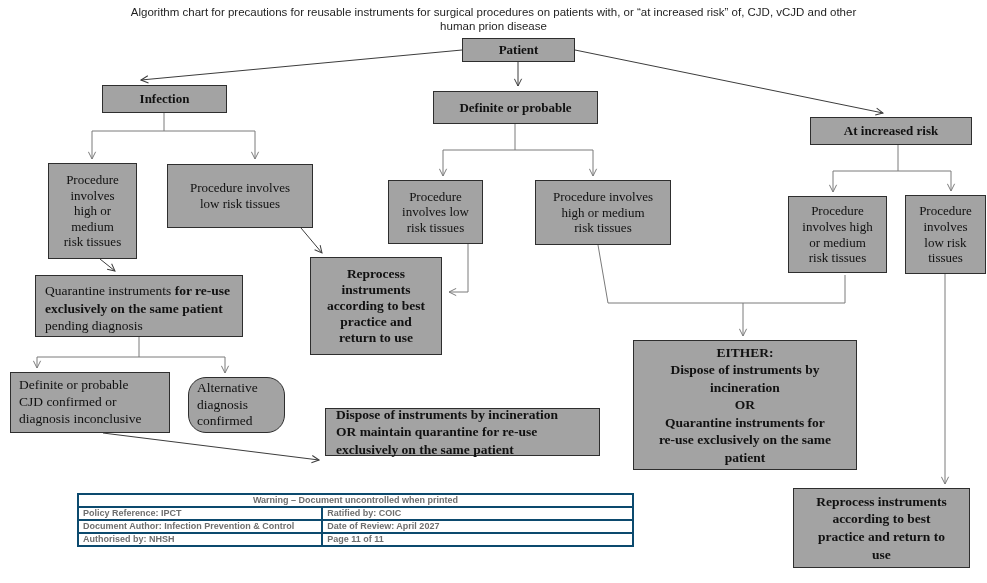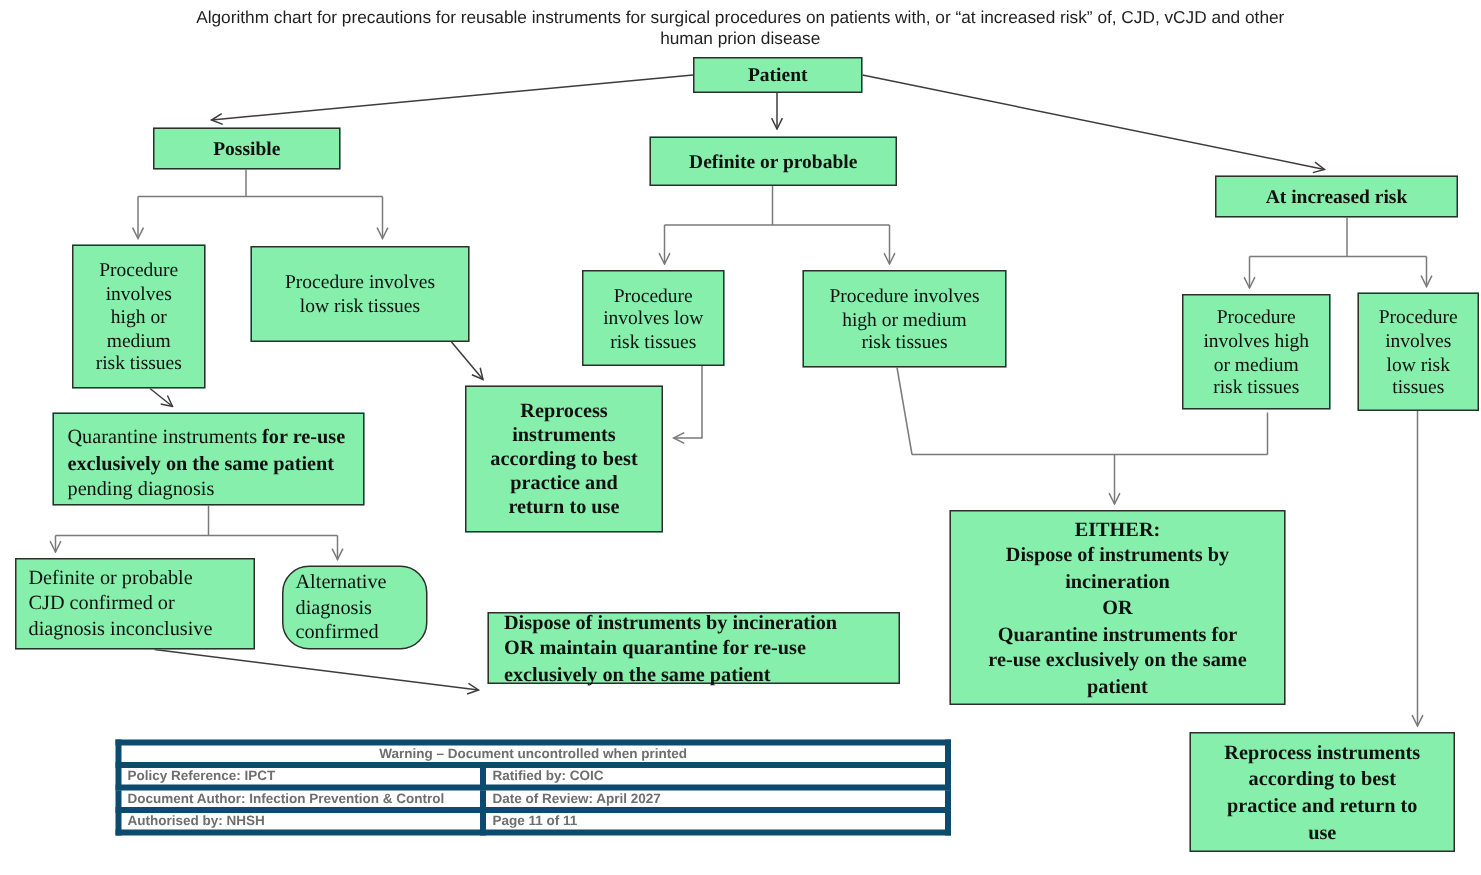--- a/index.html
+++ b/index.html
@@ -2,31 +2,31 @@
 <html><head>
 <meta charset="utf-8">
 <style>
   html,body{margin:0;padding:0;background:#ffffff;}
   #canvas{position:relative;width:987px;height:583px;background:#fff;overflow:hidden;
           font-family:"Liberation Serif", serif;color:#111;padding-left:34px;}
   .title{position:absolute;left:0;top:5px;width:987px;text-align:center;
          font-family:"Liberation Sans", sans-serif;font-size:11.5px;line-height:1.25;
          color:#1f1f1f;white-space:pre-line;}
   svg.wires{position:absolute;left:0;top:0;z-index:1;}
-  .box{position:absolute;z-index:2;background:#86efac;border:1px solid #2e2e2e;
+  .box{position:absolute;z-index:2;background:#a3a3a3;border:1px solid #2e2e2e;
        box-sizing:border-box;display:flex;align-items:center;justify-content:center;
        text-align:center;font-size:13px;line-height:1.2;white-space:pre-line;padding:2px 4px;}
   .bold{font-weight:bold;}
   .left{justify-content:flex-start;text-align:left;align-items:center;}
   .quar{display:block;white-space:normal;text-align:left;padding:6px 9px;font-size:13.5px;line-height:1.3;}
   .sm-lh{line-height:1.25;}
   table.footer{position:absolute;left:77px;top:493px;width:557px;z-index:2;
        border-collapse:collapse;font-family:"Liberation Sans", sans-serif;
        font-size:9px;font-weight:bold;color:#6e6e6e;background:#fff;}
-  table.footer td{border:4px solid #0c4a6e;padding:0 4px;height:11px;line-height:11px;}
+  table.footer td{border:2px solid #0c4a6e;padding:0 4px;height:11px;line-height:11px;}
   table.footer td.hdr{text-align:center;}
   table.footer td.c1{width:44%;}
 </style>
 </head>
 <body>
 
 <div id="canvas">
 
   <div class="title">Algorithm chart for precautions for reusable instruments for surgical procedures on patients with, or “at increased risk” of, CJD, vCJD and other
 human prion disease</div>
@@ -83,21 +83,21 @@
     <g stroke="#7a7a7a" stroke-width="1" fill="none">
       <line x1="139" y1="337" x2="139" y2="357"></line>
       <line x1="37" y1="357" x2="225" y2="357"></line>
       <line x1="37" y1="357" x2="37" y2="368" marker-end="url(#ag)"></line>
       <line x1="225" y1="357" x2="225" y2="373" marker-end="url(#ag)"></line>
     </g>
   </svg>
 
   <div class="box bold" style="left:462px;top:38px;width:113px;height:24px;">Patient</div>
 
-  <div class="box bold" style="left:102px;top:85px;width:125px;height:28px;">Possible</div>
+  <div class="box bold" style="left:102px;top:85px;width:125px;height:28px;">Infection</div>
 
   <div class="box bold" style="left:433px;top:91px;width:165px;height:33px;">Definite or probable</div>
 
   <div class="box bold" style="left:810px;top:117px;width:162px;height:28px;">At increased risk</div>
 
   <div class="box" style="left:48px;top:163px;width:89px;height:96px;">Procedure
 involves
 high or
 medium
 risk tissues</div>

